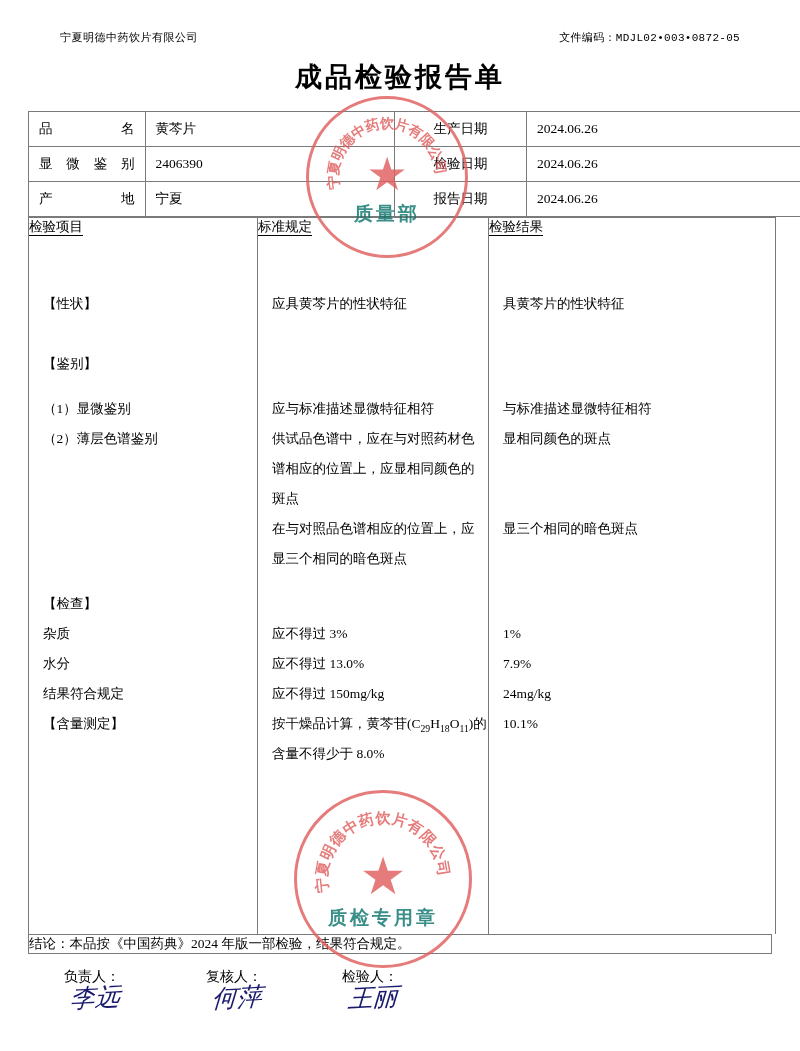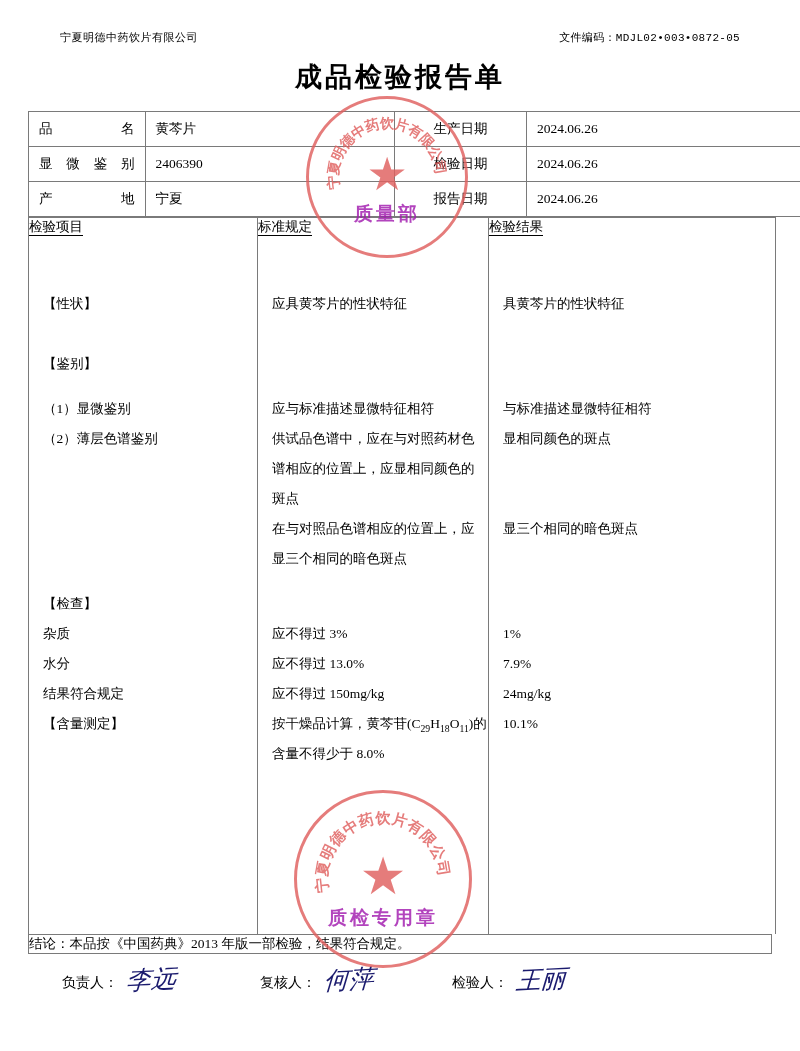--- a/index.html
+++ b/index.html
@@ -128,20 +128,21 @@
     margin: 14px auto 0 auto;
     display: flex;
     align-items: flex-end;
     font-size: 14px;
     padding-left: 34px;
     box-sizing: border-box;
   }
   .sign-item {
     display: flex;
     align-items: flex-end;
+    flex-direction: column;
   }
   .sign-item .sig {
     font-family: "Liberation Serif", serif;
     font-style: italic;
     font-size: 25px;
     color: #1b1b6e;
     margin-left: 8px;
     line-height: 0.95;
     transform: skewX(-6deg) rotate(-3deg);
     white-space: nowrap;
@@ -181,21 +182,21 @@
     transform-origin: 0 0;
   }
   .stamp-bottom {
     position: absolute;
     left: 0;
     width: 100%;
     text-align: center;
     font-size: 19px;
     font-weight: bold;
     letter-spacing: 3px;
-    color: #a21caf;
+    color: #0f766e;
   }
   #stamp-top {
     left: 306px;
     top: 96px;
     width: 156px;
     height: 156px;
   }
   #stamp-bottom-seal {
     left: 294px;
     top: 790px;
@@ -323,21 +324,21 @@
           </div>
         </td>
       </tr>
     </tbody>
   </table>
 
   <table class="res">
     <tbody>
       <tr class="concl">
         <td>
-          <span>结论：</span><span>本品按《中国药典》2013 年版一部检验，结果符合规定。</span>
+          <span>结论：</span><span>本品按《中国药典》2024 年版一部检验，结果符合规定。</span>
         </td>
       </tr>
     </tbody>
   </table>
 
   <div class="sign-row">
     <div class="sign-item">
       <span>负责人：</span>
       <span class="sig">李远</span>
     </div>

